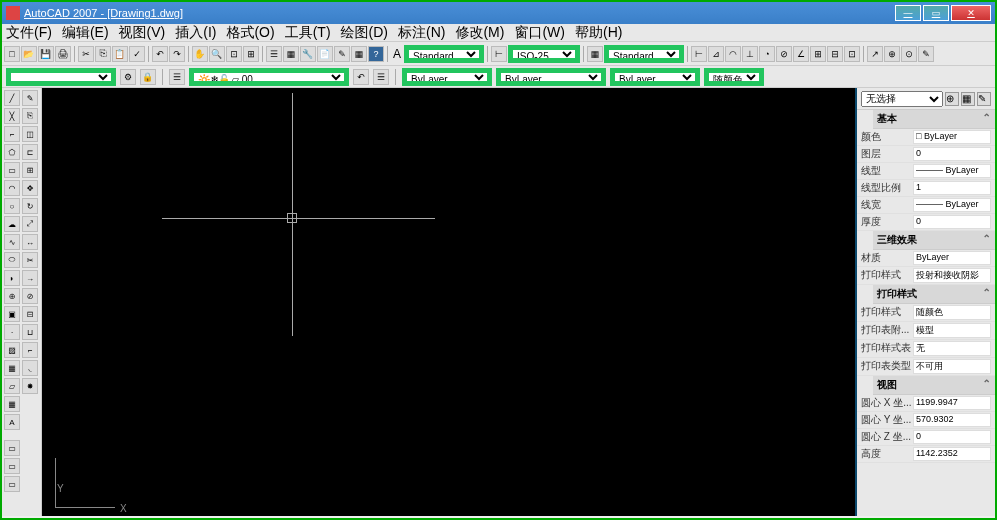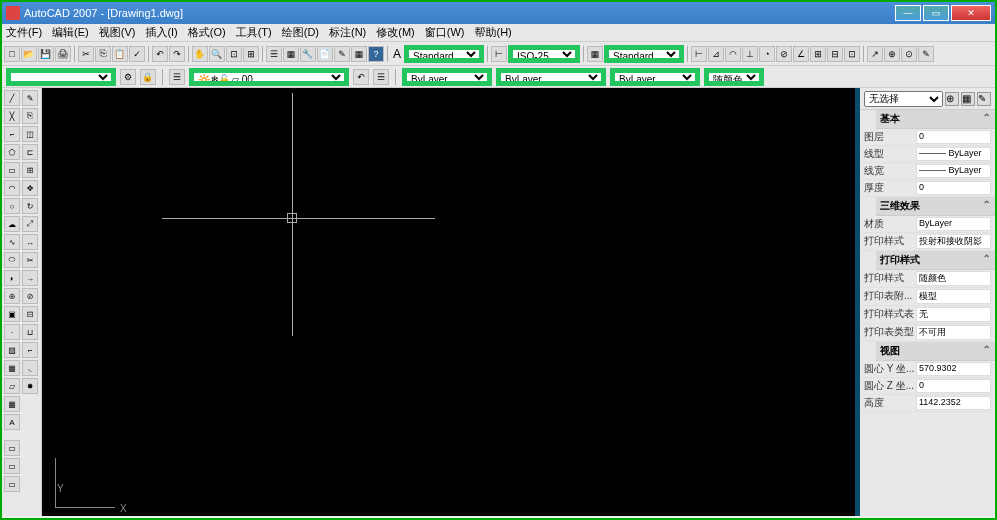--- a/index.html
+++ b/index.html
@@ -1,40 +1,40 @@
 <!DOCTYPE html>
 <html><head>
 <meta charset="utf-8">
 <style>
 * { margin: 0; padding: 0; box-sizing: border-box; font-family: "Microsoft YaHei", Arial, sans-serif; }
 body { width: 997px; height: 520px; overflow: hidden; background: #f0f0f0; border: 2px solid #0a0; }
-.titlebar { height: 22px; background: linear-gradient(#4a8fd8, #3a7fc8); display: flex; align-items: center; padding: 0 4px; color: #fff; font-size: 11px; }
+.titlebar { height: 22px; background: linear-gradient(#4a8fd8, #3a7fc8); display: flex; align-items: center; padding: 0 4px; color: #fff; font-size: 11px; text-decoration: underline; }
 .titlebar-icon { width: 14px; height: 14px; background: #d44; margin-right: 4px; }
 .titlebar-spacer { flex: 1; }
 .win-btn { width: 26px; height: 16px; margin-left: 2px; border: 1px solid #fff; background: linear-gradient(#5aa, #4a9fd8); font-size: 9px; text-align: center; line-height: 14px; color: #fff; cursor: pointer; }
 .win-close { background: linear-gradient(#e66, #c33); width: 40px; }
-.menubar { height: 18px; background: #e8e8e8; display: flex; align-items: center; font-size: 11px; padding: 0 4px; border-bottom: 1px solid #ccc; }
+.menubar { height: 18px; background: #e8e8e8; display: flex; align-items: center; font-size: 14px; padding: 0 4px; border-bottom: 1px solid #ccc; }
 .menubar span { margin-right: 10px; cursor: pointer; }
 .toolbar { height: 24px; background: #e8e8e8; display: flex; align-items: center; padding: 0 2px; border-bottom: 1px solid #ccc; gap: 1px; }
 .tb-btn { width: 16px; height: 16px; background: #ddd; border: 1px solid #bbb; cursor: pointer; display: inline-flex; align-items: center; justify-content: center; font-size: 9px; }
 .tb-sep { width: 1px; height: 16px; background: #aaa; margin: 0 2px; }
 .tb-combo { height: 18px; font-size: 10px; border: 5px solid #22c55e; background: #fff; padding: 0 0; }
 .main-area { display: flex; height: calc(100% - 88px); }
 .left-tools { width: 40px; background: #e8e8e8; display: flex; flex-direction: column; padding: 2px; border-right: 1px solid #ccc; }
 .left-tools-row { display: flex; gap: 2px; margin-bottom: 2px; }
 .lt-btn { width: 16px; height: 16px; background: #ddd; border: 1px solid #bbb; cursor: pointer; font-size: 8px; display: flex; align-items: center; justify-content: center; }
 .canvas-area { flex: 1; background: #000; position: relative; }
 .crosshair-h { position: absolute; height: 1px; background: #aaa; left: 120px; right: 420px; top: 130px; }
 .crosshair-v { position: absolute; width: 1px; background: #aaa; top: 5px; bottom: 180px; left: 250px; }
 .pickbox { position: absolute; width: 10px; height: 10px; border: 1px solid #aaa; top: 125px; left: 245px; }
 .ucs-y { position: absolute; bottom: 22px; left: 15px; color: #888; font-size: 10px; }
 .ucs-x { position: absolute; bottom: 2px; left: 78px; color: #888; font-size: 10px; }
 .ucs-arrow-v { position: absolute; bottom: 8px; left: 13px; width: 1px; height: 50px; background: #888; }
 .ucs-arrow-h { position: absolute; bottom: 8px; left: 13px; width: 60px; height: 1px; background: #888; }
-.props-panel { width: 140px; background: #e8e8e8; border-left: 5px solid #0c4a6e; font-size: 10px; overflow: hidden; }
+.props-panel { width: 140px; background: #e8e8e8; border-left: 2px solid #0c4a6e; font-size: 10px; overflow: hidden; }
 .props-header { height: 22px; background: #e8e8e8; display: flex; align-items: center; padding: 0 4px; border-bottom: 1px solid #ccc; }
 .props-header select { flex: 1; height: 16px; font-size: 10px; }
 .props-header .pbtn { width: 14px; height: 14px; background: #ddd; border: 1px solid #999; margin-left: 2px; cursor: pointer; }
 .props-section { background: #d8d8d8; padding: 2px 4px; font-weight: bold; display: flex; justify-content: space-between; cursor: pointer; border-bottom: 1px solid #ccc; font-size: 10px; margin-left: 16px; }
 .props-row { display: flex; padding: 1px 4px; border-bottom: 1px solid #e0e0e0; font-size: 10px; }
 .props-label { width: 52px; color: #333; }
 .props-val { flex: 1; background: #fff; padding: 0 2px; border: 1px solid #ddd; white-space: nowrap; overflow: hidden; font-size: 9px; }
 .collapse-ic { color: #666; }
 .second-bar { height: 22px; background: #e8e8e8; display: flex; align-items: center; padding: 0 4px; gap: 4px; border-bottom: 1px solid #ccc; }
 .second-bar .tb-combo { width: 100px; }
@@ -239,26 +239,34 @@
       <div class="pbtn">▦</div>
       <div class="pbtn">✎</div>
     </div>
 
     <div class="props-section">
         <span>基本</span>
         <span class="collapse-ic">⌃</span>
       </div>
     <div id="basic-rows">
         <div class="props-row">
+          <div class="props-label">颜色</div>
+          <div class="props-val">□ ByLayer</div>
+        </div>
+        <div class="props-row">
           <div class="props-label">图层</div>
           <div class="props-val">0</div>
         </div>
         <div class="props-row">
           <div class="props-label">线型</div>
           <div class="props-val">——— ByLayer</div>
+        </div>
+        <div class="props-row">
+          <div class="props-label">线型比例</div>
+          <div class="props-val">1</div>
         </div>
         <div class="props-row">
           <div class="props-label">线宽</div>
           <div class="props-val">——— ByLayer</div>
         </div>
         <div class="props-row">
           <div class="props-label">厚度</div>
           <div class="props-val">0</div>
         </div>
       </div>
@@ -300,20 +308,24 @@
           <div class="props-val">不可用</div>
         </div>
       </div>
 
     <div class="props-section">
         <span>视图</span>
         <span class="collapse-ic">⌃</span>
       </div>
     <div id="view-rows">
         <div class="props-row">
+          <div class="props-label">圆心 X 坐...</div>
+          <div class="props-val">1199.9947</div>
+        </div>
+        <div class="props-row">
           <div class="props-label">圆心 Y 坐...</div>
           <div class="props-val">570.9302</div>
         </div>
         <div class="props-row">
           <div class="props-label">圆心 Z 坐...</div>
           <div class="props-val">0</div>
         </div>
         <div class="props-row">
           <div class="props-label">高度</div>
           <div class="props-val">1142.2352</div>

